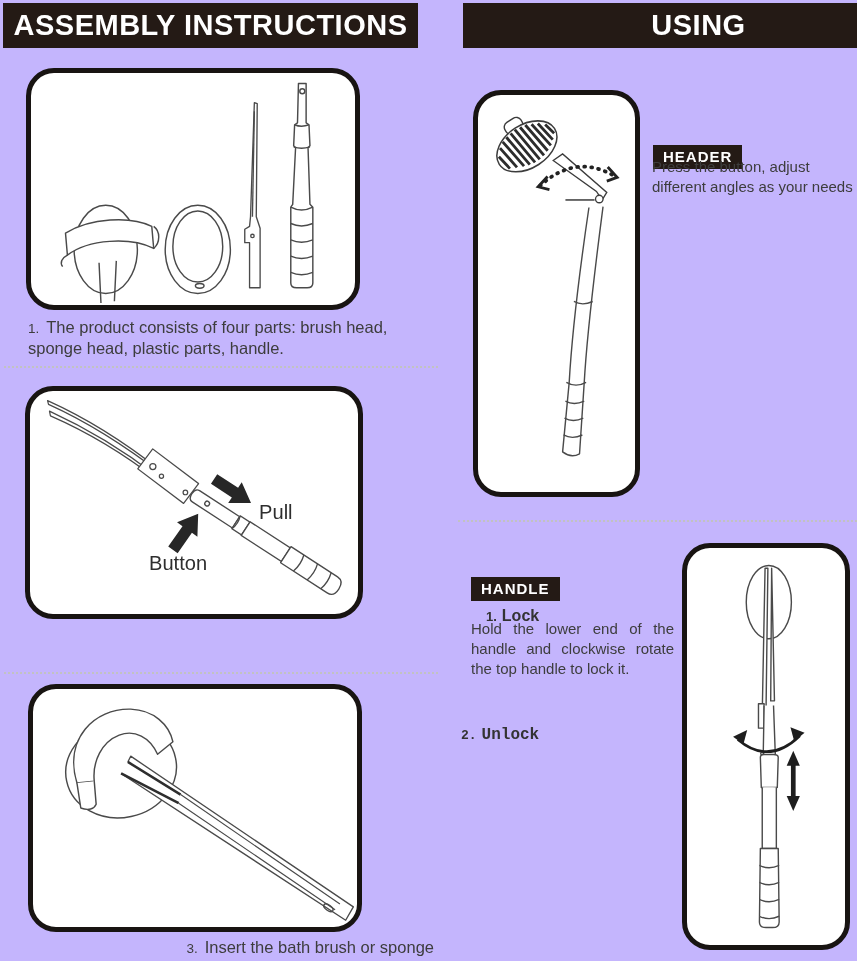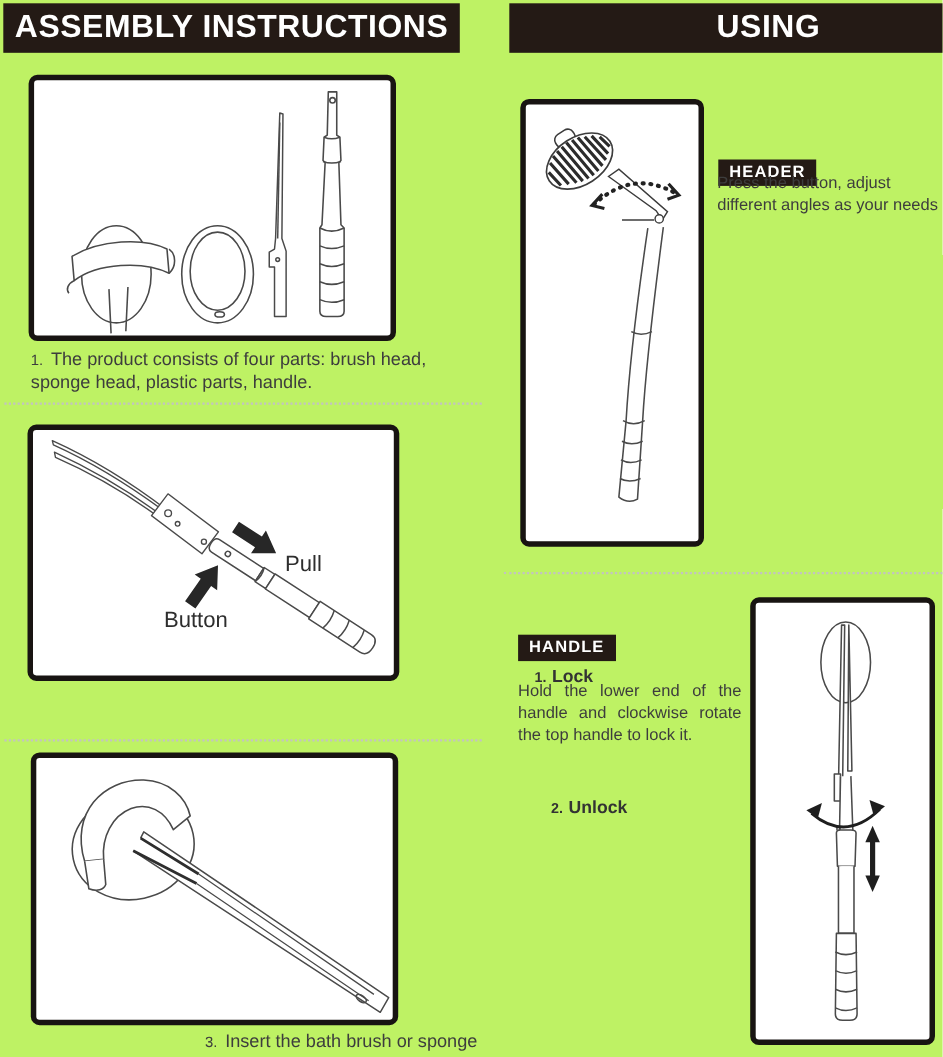--- a/index.html
+++ b/index.html
@@ -1,22 +1,22 @@
 <!DOCTYPE html>
 <html><head>
 <meta charset="utf-8">
 <style>
   html,body{margin:0;padding:0;background:#fff;}
-  .page{position:relative;width:857px;height:961px;background:#bef264;overflow:hidden;
+  .page{position:relative;width:857px;height:961px;background:#c4b5fd;overflow:hidden;
         font-family:"Liberation Sans","DejaVu Sans",sans-serif;color:#3d3d3d;}
   .bar{position:absolute;background:#241a15;color:#fff;display:flex;align-items:center;justify-content:center;
        font-weight:bold;font-size:29px;letter-spacing:.5px;}
   .bar-left{left:3px;top:3px;width:415px;height:45px;}
   .bar-right{left:463px;top:3px;width:471px;height:45px;}
-  .panel{position:absolute;background:#fff;border:5px solid #181412;border-radius:8px;box-sizing:border-box;text-align:center;}
+  .panel{position:absolute;background:#fff;border:5px solid #181412;border-radius:28px;box-sizing:border-box;text-align:center;}
   #box1{left:26px;top:68px;width:334px;height:242px;}
   #box2{left:25px;top:386px;width:338px;height:233px;}
   #box3{left:28px;top:684px;width:334px;height:248px;}
   #boxr1{left:473px;top:90px;width:167px;height:407px;}
   #boxr2{left:682px;top:543px;width:168px;height:407px;}
   .panel svg{position:absolute;left:0;top:0;width:100%;height:100%;}
   .caption{position:absolute;margin:0;font-size:16.5px;line-height:1.28;color:#3d3d3d;}
   #cap1{left:28px;top:317px;width:406px;}
   #cap2{left:28px;top:628px;width:362px;}
   #cap3{left:28px;top:937px;width:406px;text-align:right;}
@@ -26,21 +26,21 @@
   #sep2{left:4px;top:672px;width:434px;}
   #sep3{left:458px;top:520px;width:399px;}
   .badge{position:absolute;background:#241a15;color:#fff;font-weight:bold;font-size:15px;
          letter-spacing:1px;padding:3px 10px 4px 10px;margin-top:21px;}
   #badge-header{left:653px;top:124px;}
   #badge-handle{left:471px;top:556px;}
   .rbody{position:absolute;margin:0;font-size:15px;line-height:1.33;color:#3d3d3d;}
   #header-body{left:652px;top:157px;width:208px;}
   .rheading{position:absolute;margin:15px;font-size:16px;font-weight:600;color:#333;}
   #lock-heading{left:471px;top:592px;}
-  #unlock-heading{left:486px;top:711px;}
+  #unlock-heading{left:446px;top:711px;font-family:Liberation Mono, monospace;}
   #lock-body{left:471px;top:619px;width:203px;text-align:justify;}
   #unlock-body{left:471px;top:739px;width:205px;text-align:justify;}
   .rheading .num{font-size:13px;margin-right:5px;}
   svg text{font-family:"Liberation Sans","DejaVu Sans",sans-serif;}
 </style>
 </head>
 <body>
 
 <div class="page">
 

